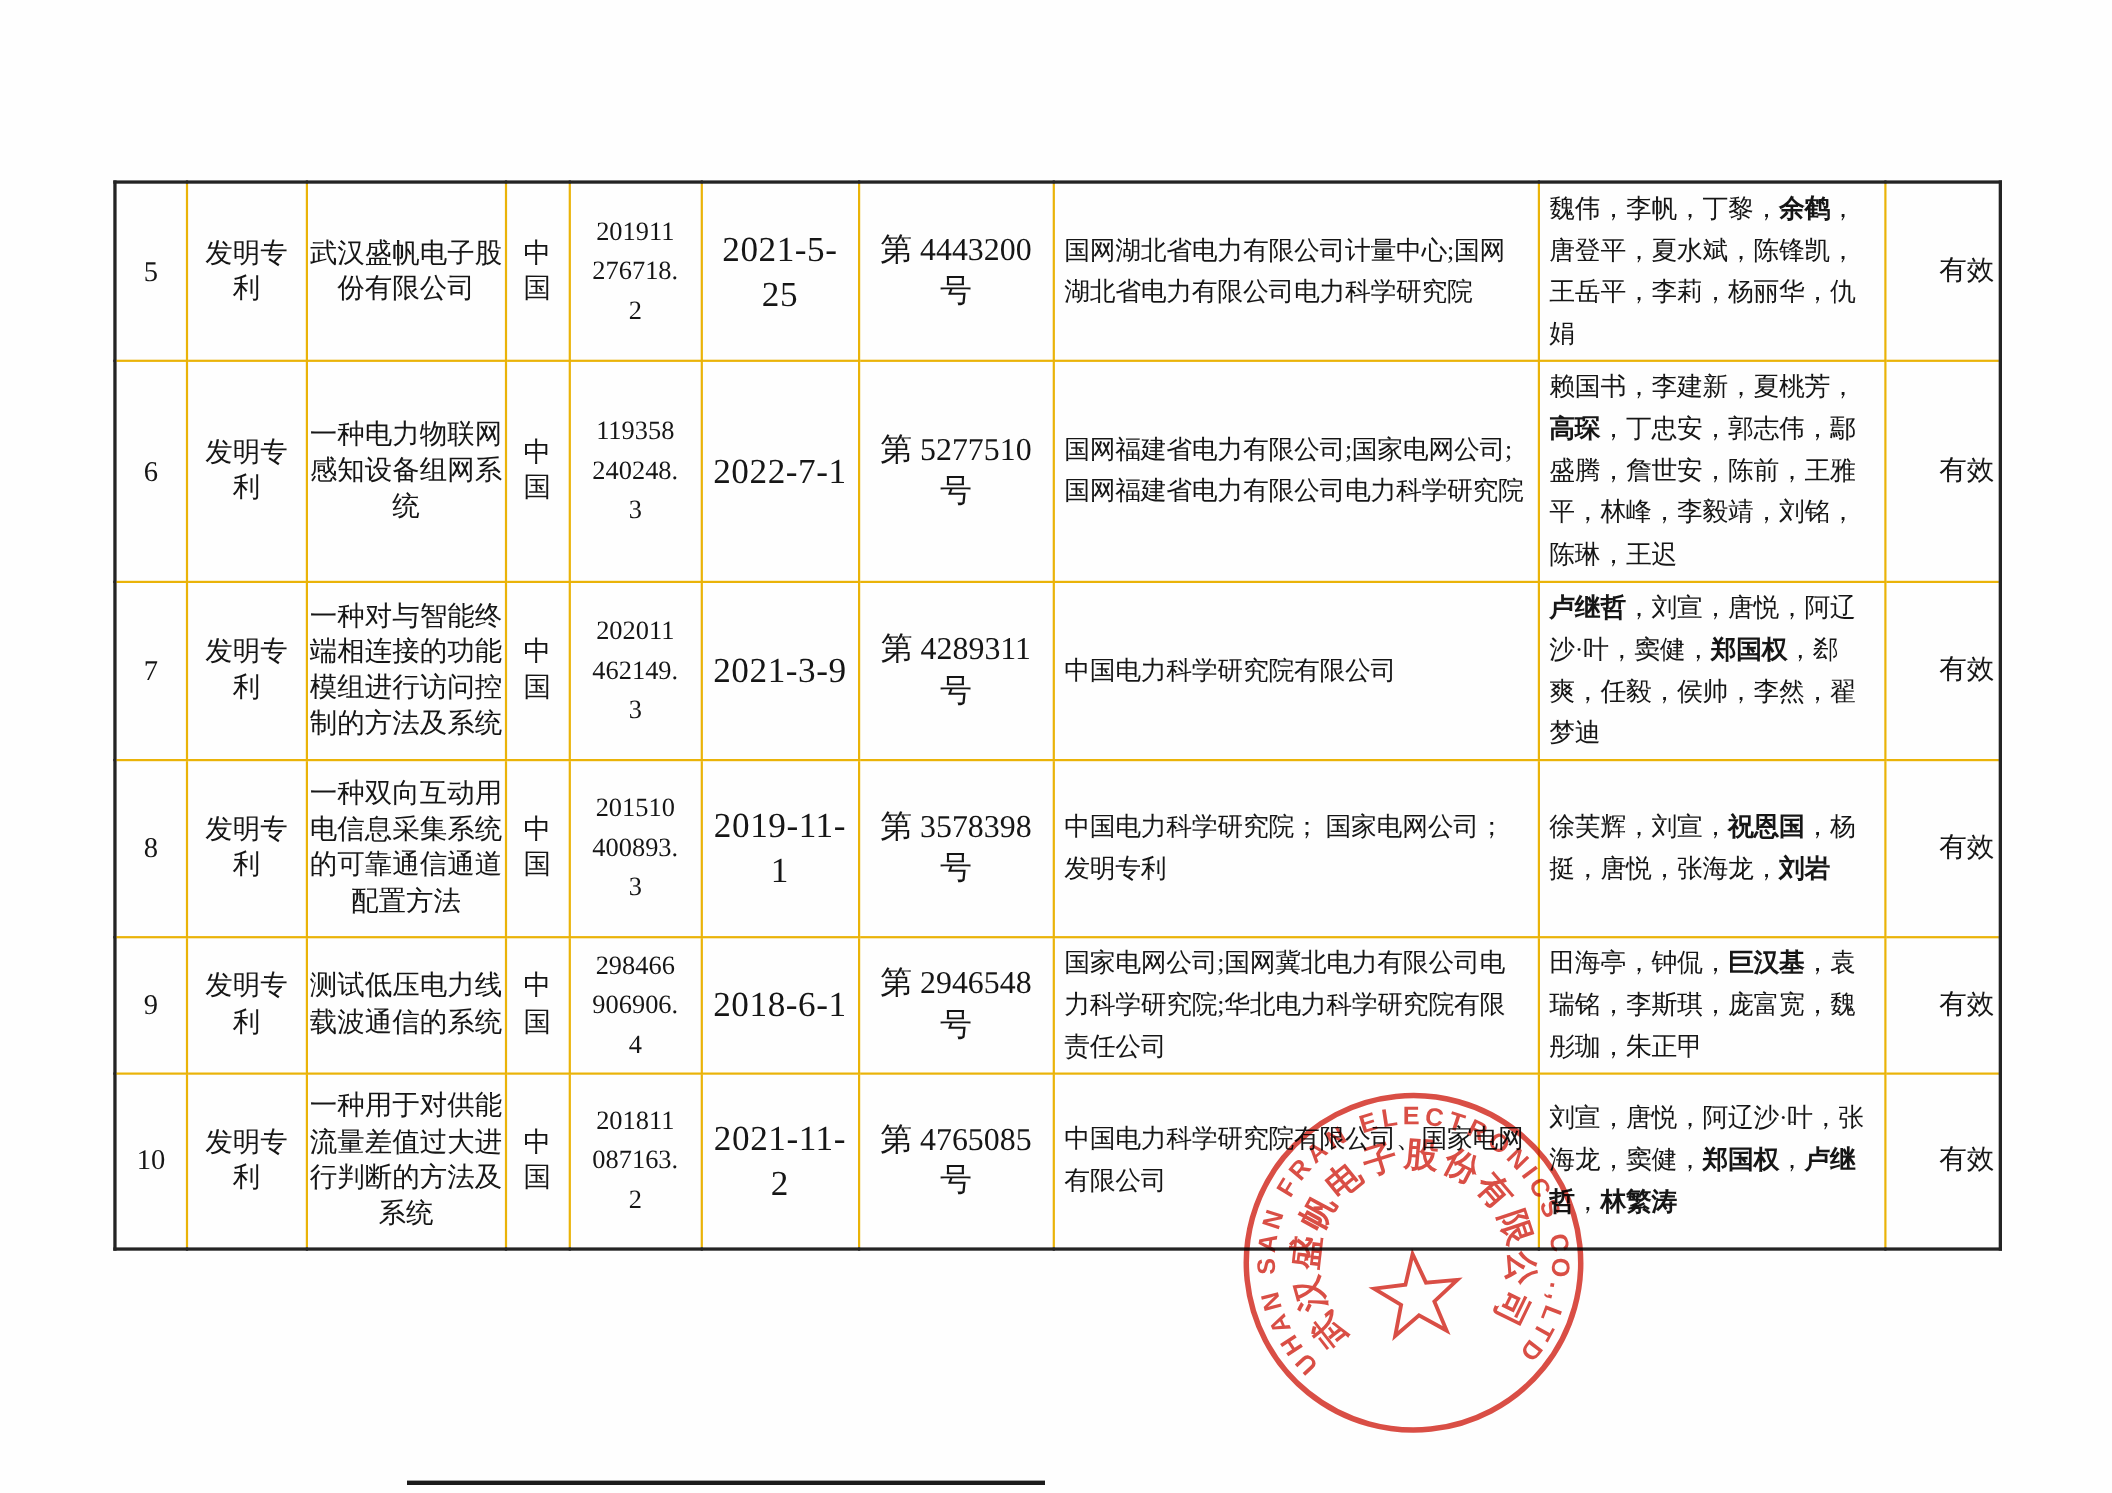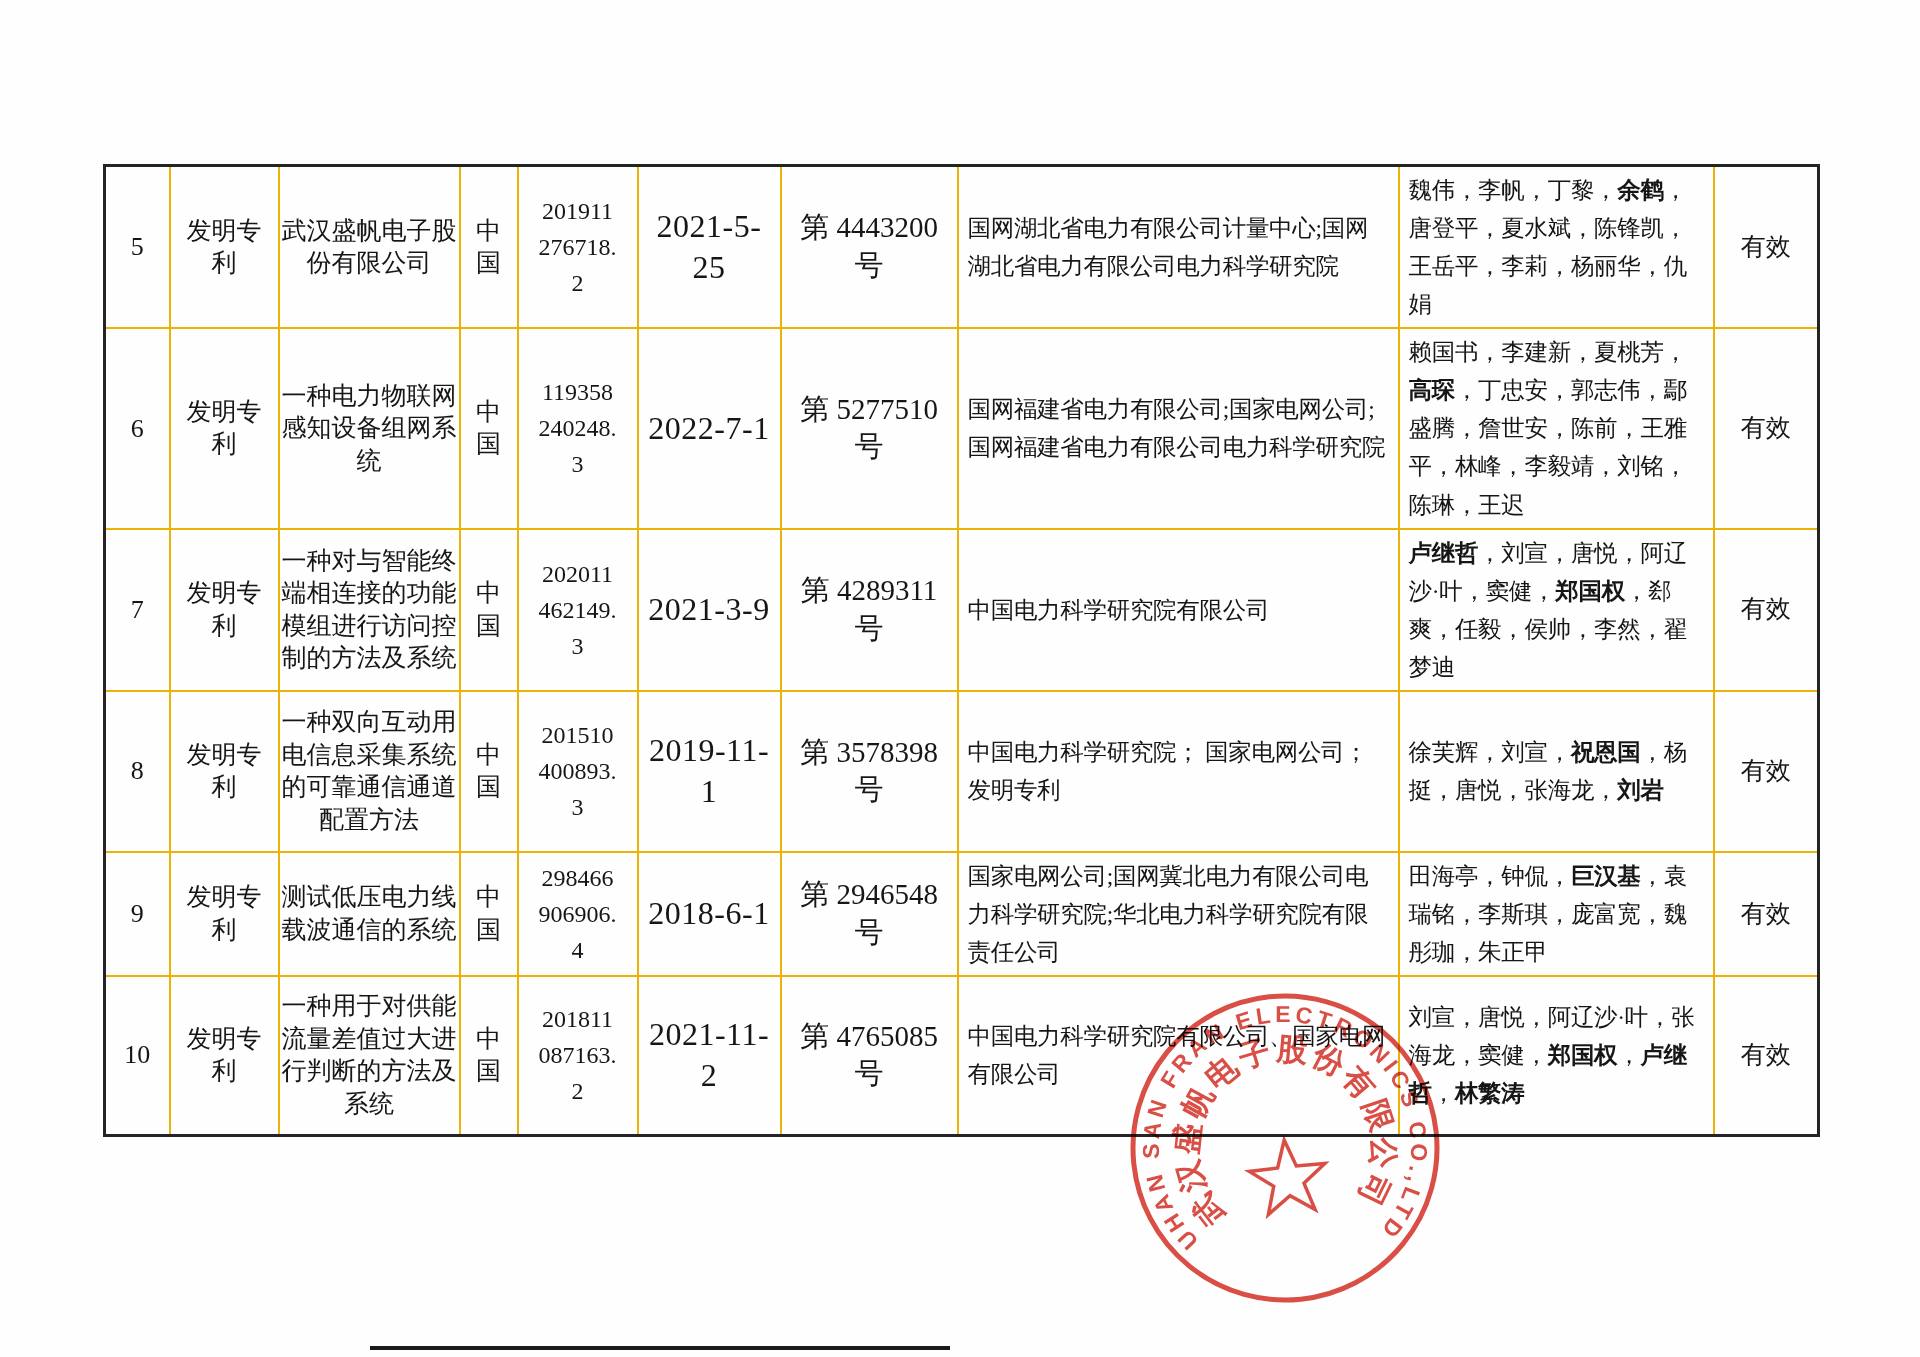--- a/index.html
+++ b/index.html
@@ -22,21 +22,21 @@
   .c-no{font-size:26px;}
   .c-title{line-height:1.3;padding:2px 2px;}
   .c-appno{word-break:break-all;font-size:24px;line-height:1.5;padding:2px 18px;}
   .c-date{font-size:32px;letter-spacing:.5px;}
   .c-cert{font-size:29px;}
   .c-assignee,.c-inventors{
     text-align:left;font-size:23.5px;line-height:1.62;
     padding:4px 9px;letter-spacing:-.3px;
   }
   .c-inventors b{font-weight:bold;}
-  .c-status{font-size:25px;}
+  .c-status{font-size:25px;text-align:right;}
   
   .stamp{
     position:absolute;left:1085px;top:948px;width:400px;height:400px;
     mix-blend-mode:multiply;opacity:.9;
   }
   .seal-ring{fill:none;stroke:#d63a30;stroke-width:5;}
   .seal-en{font-family:"Liberation Sans",sans-serif;font-weight:bold;
     font-size:23px;letter-spacing:4px;fill:#d63a30;}
   .seal-zh{font-family:"Liberation Serif","DejaVu Serif",serif;font-weight:bold;
     font-size:31px;letter-spacing:3px;fill:#d63a30;}

